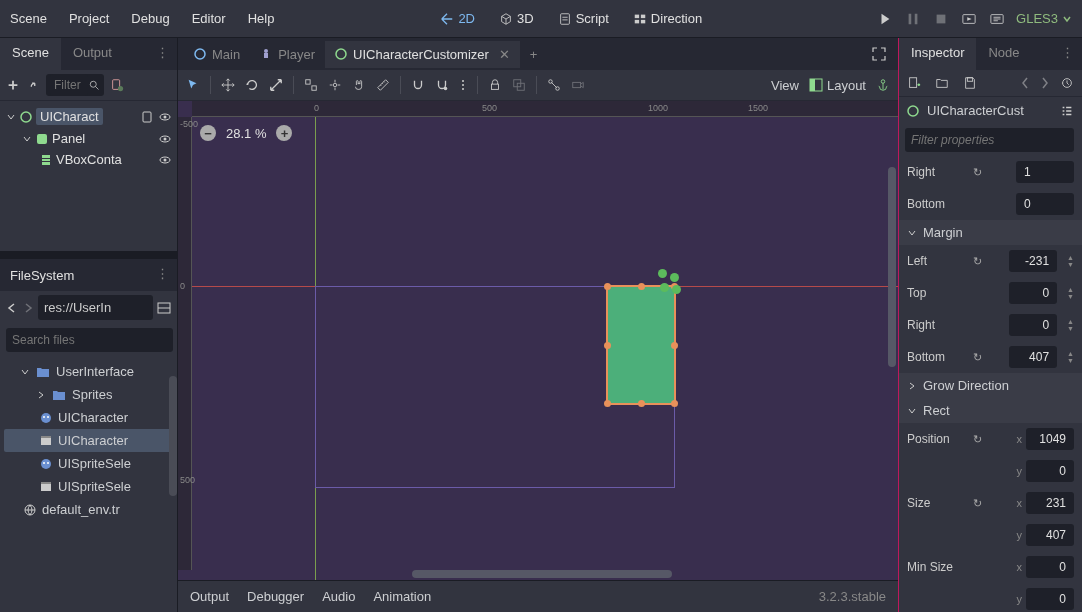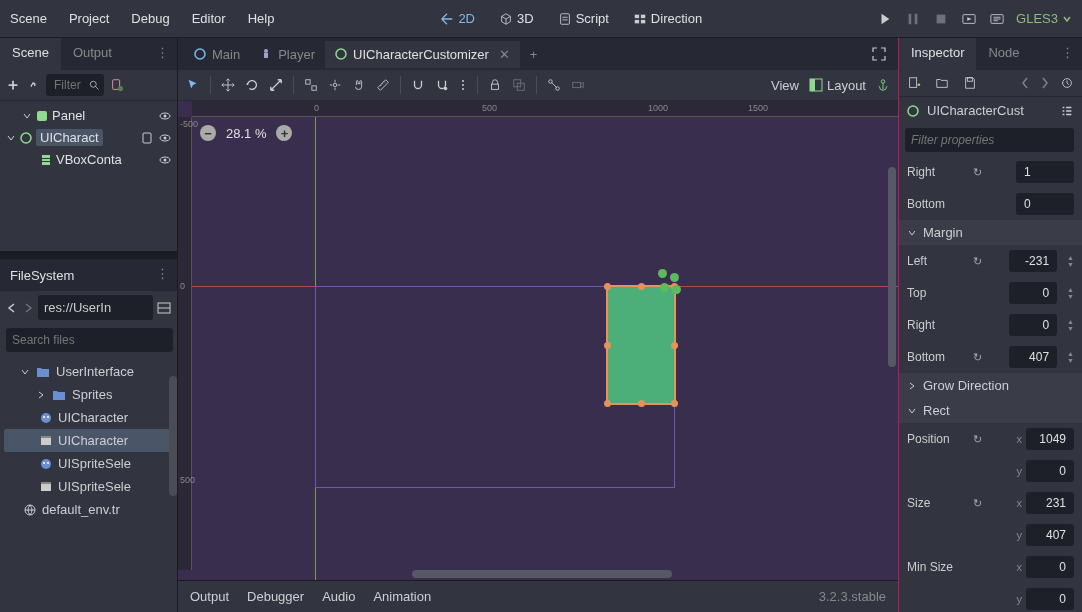--- a/index.html
+++ b/index.html
@@ -175,47 +175,47 @@
             <circle cx="7" cy="7" r="4" stroke="#ccc" fill="none"></circle>
             <path d="M10 10l4 4" stroke="#ccc"></path>
           </svg>
       </div>
       <svg class="small-icon" viewBox="0 0 16 16">
           <rect x="3" y="2" width="8" height="11" rx="1" stroke="#e0a0a0" fill="none"></rect>
           <circle cx="12" cy="12" r="3" fill="#5a7a5a"></circle>
         </svg>
     </div>
     <div class="tree">
-      <div class="tree-row indent1">
+      <div class="tree-row selected">
         <svg width="10" height="10" viewBox="0 0 10 10">
             <path d="M2 3 L5 7 L8 3" stroke="#ccc" fill="none"></path>
           </svg>
         <svg width="12" height="12" viewBox="0 0 12 12">
-            <rect x="1" y="1" width="10" height="10" rx="2" fill="#8fda8f"></rect>
-          </svg>
-        <span class="node-label">Panel</span>
+            <circle cx="6" cy="6" r="5" stroke="#8fda8f" fill="none" stroke-width="1.5"></circle>
+          </svg>
+        <span class="node-label">UICharact</span>
         <div class="row-icons">
+          <svg width="12" height="12" viewBox="0 0 12 12">
+              <rect x="2" y="1" width="8" height="10" rx="1" stroke="#ccc" fill="none"></rect>
+            </svg>
           <svg width="12" height="12" viewBox="0 0 12 12">
               <ellipse cx="6" cy="6" rx="5" ry="3" stroke="#ccc" fill="none"></ellipse>
               <circle cx="6" cy="6" r="1.5" fill="#ccc"></circle>
             </svg>
         </div>
       </div>
-      <div class="tree-row selected">
+      <div class="tree-row indent1">
         <svg width="10" height="10" viewBox="0 0 10 10">
             <path d="M2 3 L5 7 L8 3" stroke="#ccc" fill="none"></path>
           </svg>
         <svg width="12" height="12" viewBox="0 0 12 12">
-            <circle cx="6" cy="6" r="5" stroke="#8fda8f" fill="none" stroke-width="1.5"></circle>
-          </svg>
-        <span class="node-label">UICharact</span>
+            <rect x="1" y="1" width="10" height="10" rx="2" fill="#8fda8f"></rect>
+          </svg>
+        <span class="node-label">Panel</span>
         <div class="row-icons">
-          <svg width="12" height="12" viewBox="0 0 12 12">
-              <rect x="2" y="1" width="8" height="10" rx="1" stroke="#ccc" fill="none"></rect>
-            </svg>
           <svg width="12" height="12" viewBox="0 0 12 12">
               <ellipse cx="6" cy="6" rx="5" ry="3" stroke="#ccc" fill="none"></ellipse>
               <circle cx="6" cy="6" r="1.5" fill="#ccc"></circle>
             </svg>
         </div>
       </div>
       <div class="tree-row indent2">
         <svg width="12" height="12" viewBox="0 0 12 12">
             <rect x="2" y="1" width="8" height="3" fill="#8fda8f"></rect>
             <rect x="2" y="5" width="8" height="2" fill="#8fda8f"></rect>

